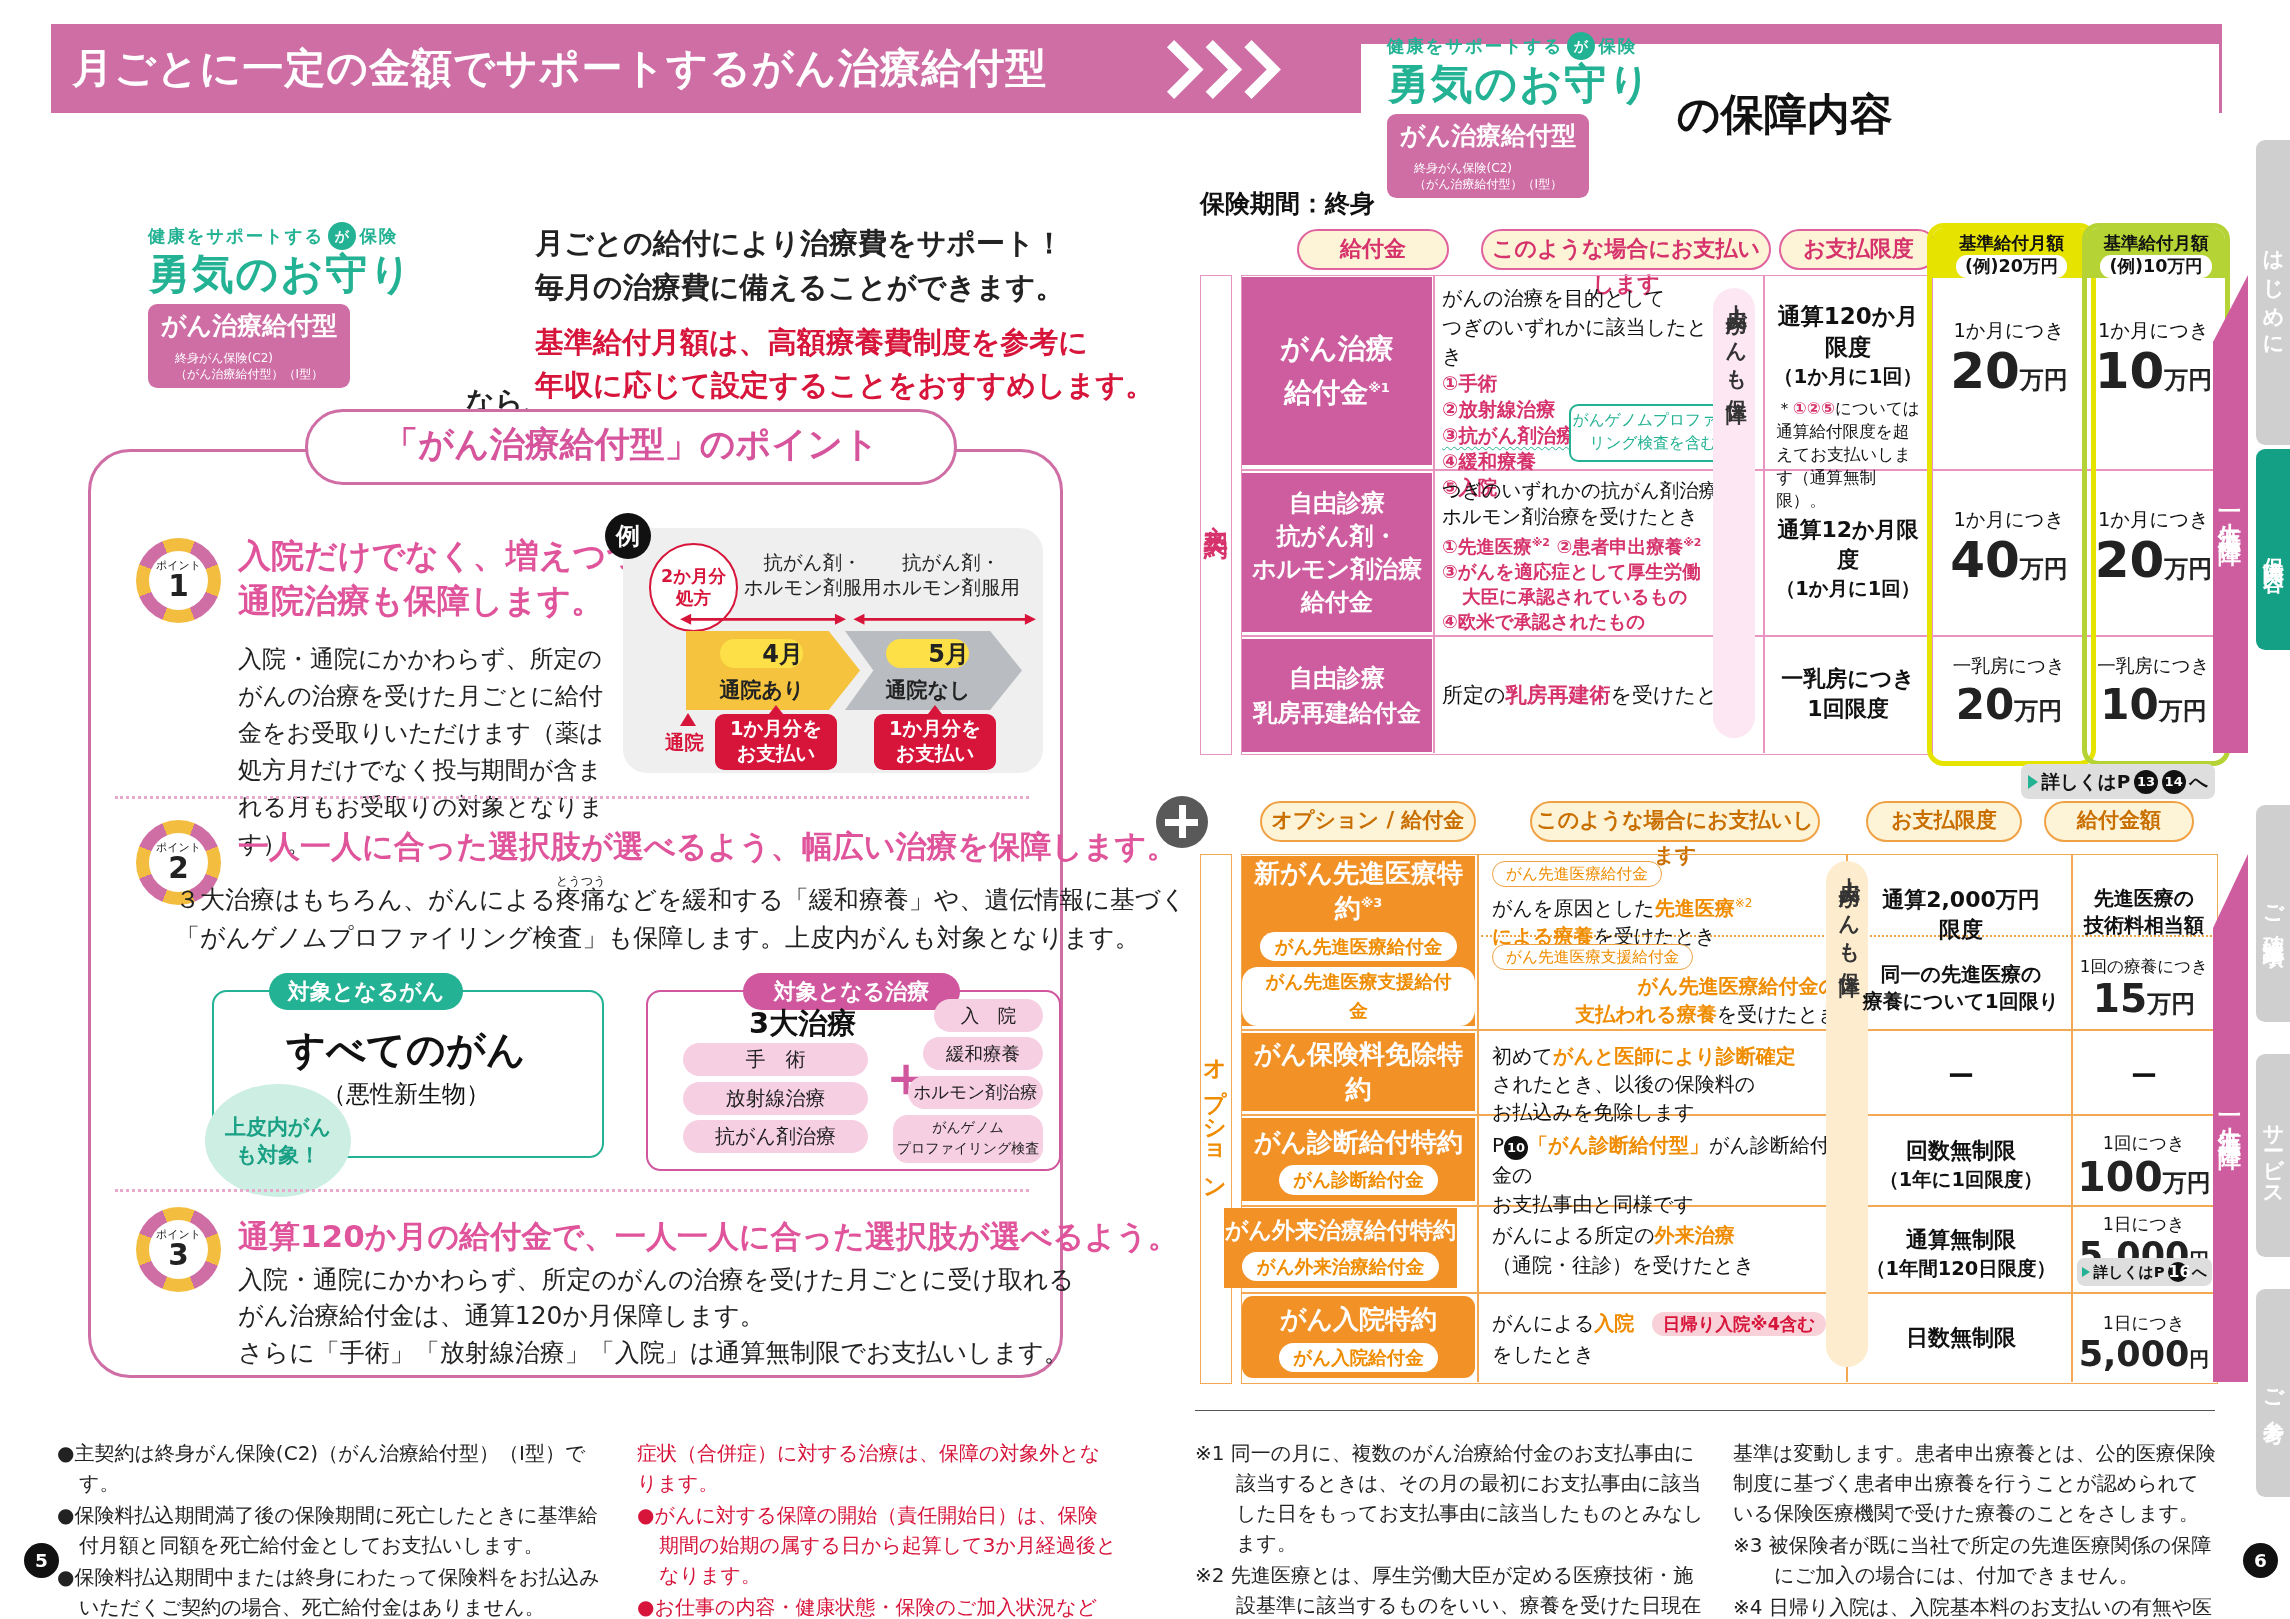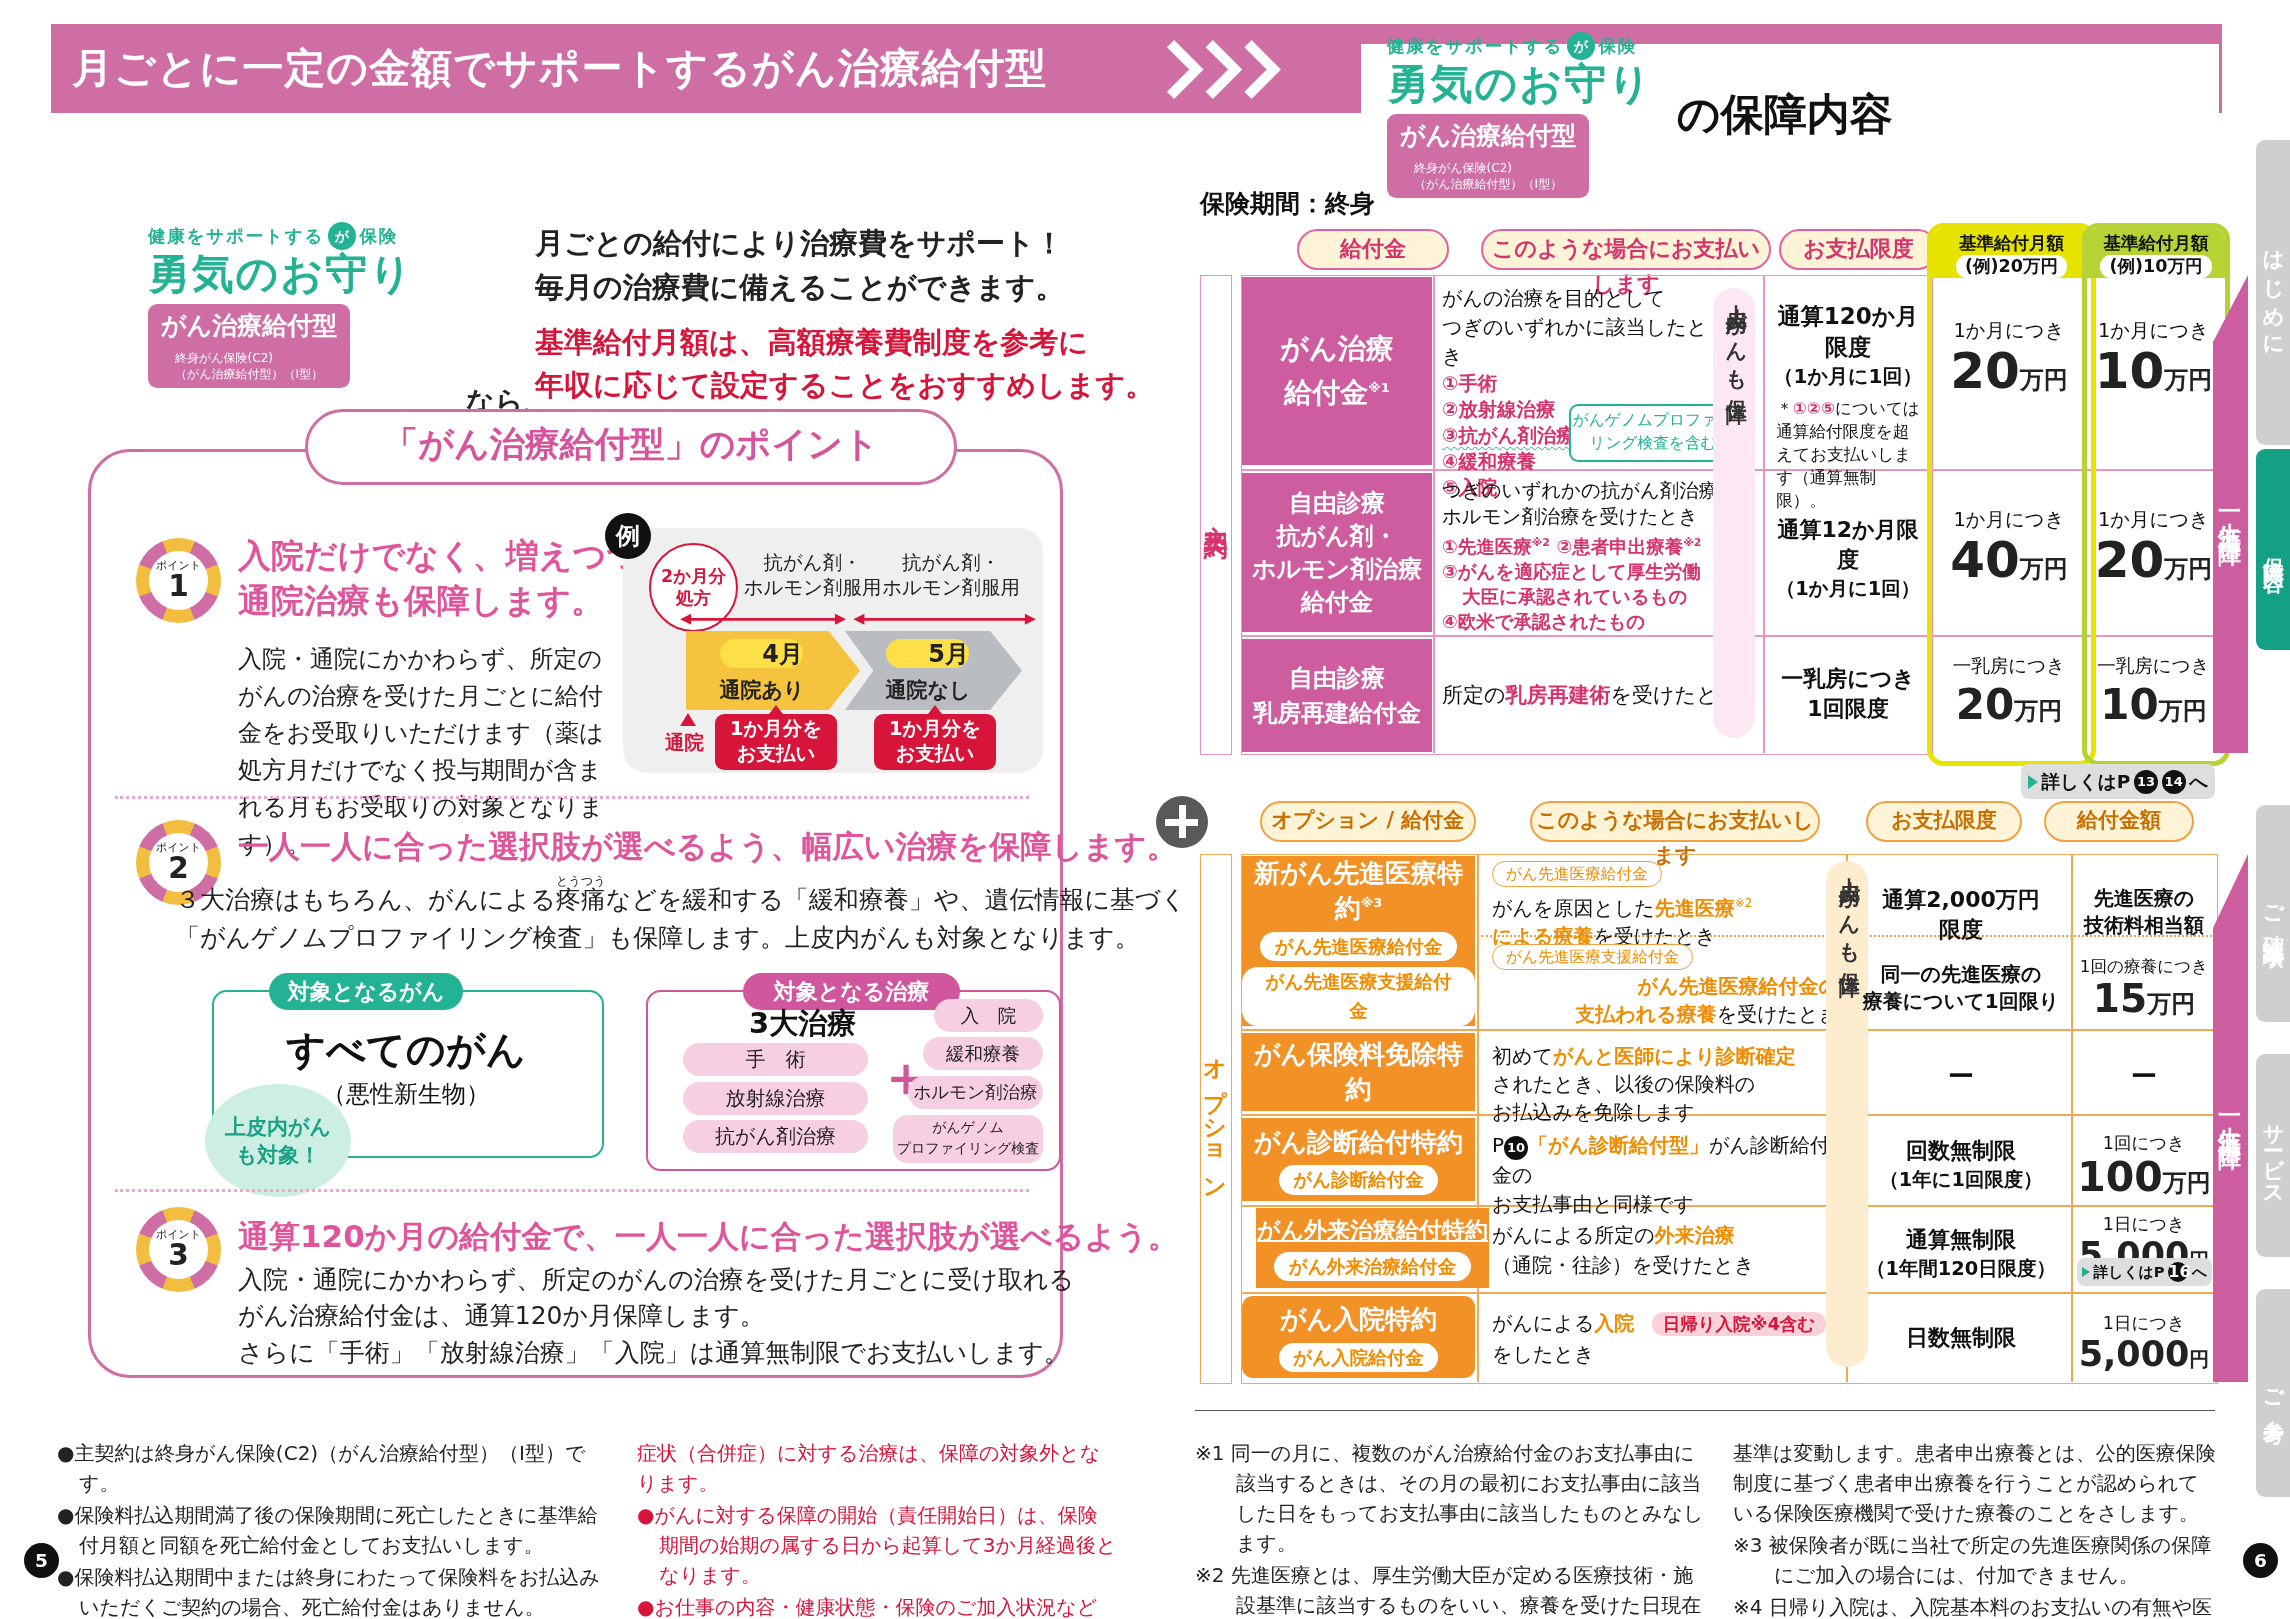--- a/index.html
+++ b/index.html
@@ -387,21 +387,21 @@
       <div class="obadge">がん先進医療給付金</div>
       <div class="obadge">がん先進医療支援給付金</div>
     </div>
     <div class="onamecell" style="left:42px;top:179px;width:233px;height:78px;font-size:26px;">
       <div>がん保険料免除特約</div>
     </div>
     <div class="onamecell" style="left:42px;top:264px;width:233px;height:83px;font-size:26px;">
       <div>がん診断給付特約</div>
       <div class="obadge">がん診断給付金</div>
     </div>
-    <div class="onamecell" style="left:56px;top:354px;width:233px;height:80px;font-size:23px;text-decoration:underline;">
+    <div class="onamecell" style="left:24px;top:354px;width:233px;height:80px;font-size:23px;">
       <div>がん外来治療給付特約</div>
       <div class="obadge">がん外来治療給付金</div>
     </div>
     <div class="onamecell" style="left:42px;top:442px;width:233px;height:82px;font-size:26px;border-radius:11px;">
       <div>がん入院特約</div>
       <div class="obadge">がん入院給付金</div>
     </div>
 
     <div class="abs" style="left:292px;top:7.4px;width:347px;">
       <div><span class="sbadge">がん先進医療給付金</span></div>

